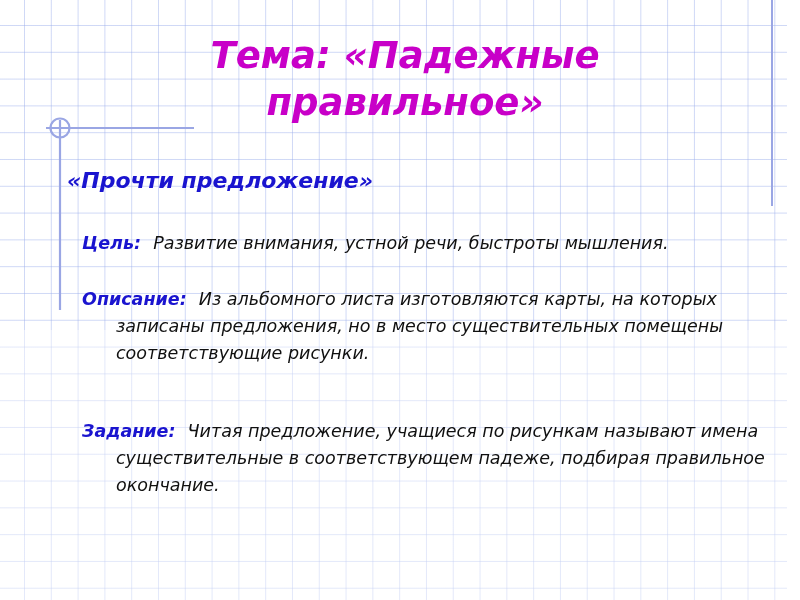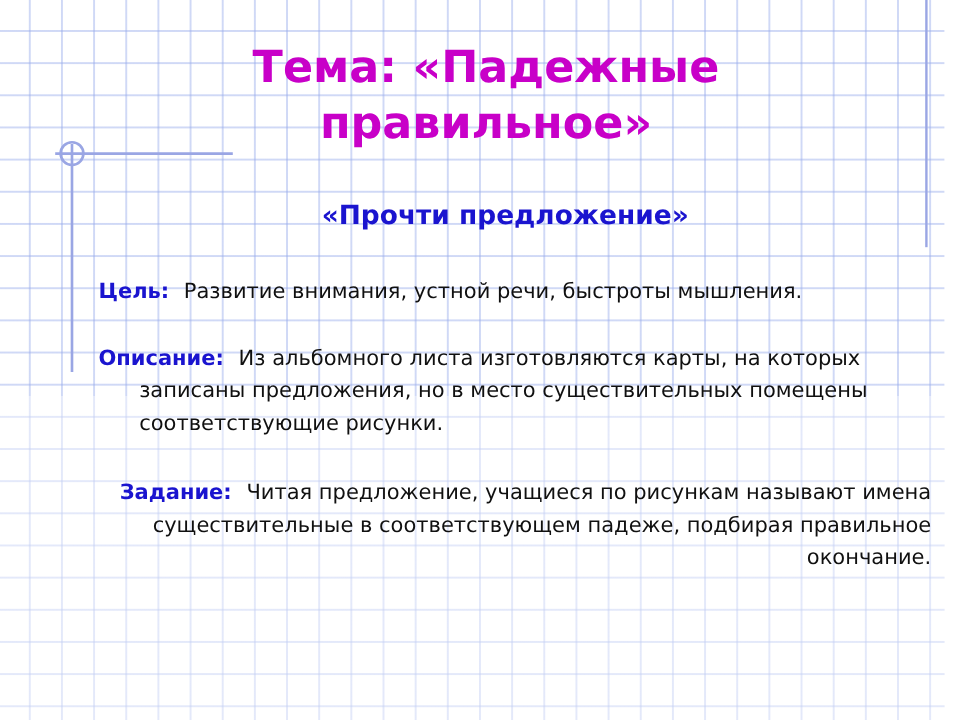--- a/index.html
+++ b/index.html
@@ -20,20 +20,21 @@
     width: 787px;
     height: 600px;
     background-color: #ffffff;
     
     background-image:
       linear-gradient(to right,  rgba(150,170,235,0.45) 1.4px, transparent 1.4px),
       linear-gradient(to bottom, rgba(150,170,235,0.45) 1.4px, transparent 1.4px);
     background-size: 26.8px 26.8px, 26.8px 26.8px;
     background-position: 24px 0px, 0px 25px;
     overflow: hidden;
+    font-style: italic;
   }
 
   
   #grid-fade {
     position: absolute;
     left: 0;
     top: 330px;
     width: 800px;
     height: 270px;
     background: rgba(255,255,255,0.42);
@@ -69,24 +70,23 @@
     text-align: center;
     color: #c800c8;
     font-size: 37px;
     font-weight: bold;
     line-height: 47px;
     letter-spacing: 0px;
   }
 
   #subtitle {
     position: absolute;
-    left: 96px;
+    left: 67px;
     top: 168px;
     width: 650px;
-    text-align: center;
     color: #1a14cf;
     font-size: 22px;
     font-weight: bold;
   }
 
   .para {
     position: absolute;
     left: 82px;
     width: 660px;
     color: #101010;
@@ -99,21 +99,21 @@
     color: #1a14cf;
     font-weight: bold;
     margin-left: -34px;
   }
   .para .lead::after {
     content: "\00a0\00a0";
   }
 
   #para-goal        { top: 212px; }
   #para-description { top: 268px; }
-  #para-task        { top: 380px; text-align: right; }
+  #para-task        { top: 400px; }
 </style>
 </head>
 <body>
 
 <div id="slide">
 
   <div id="grid-fade"></div>
 
   <div id="margin-rule-right"></div>
 

